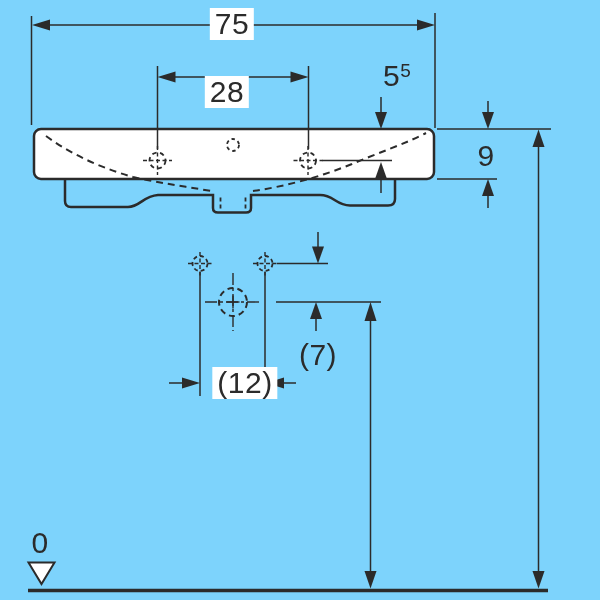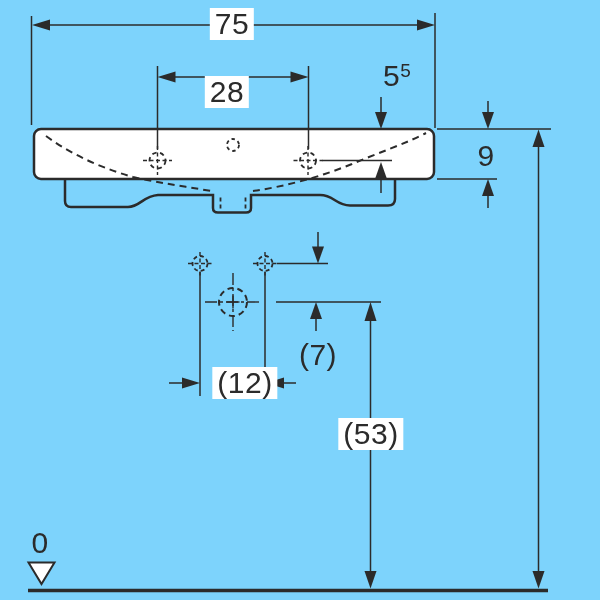--- a/index.html
+++ b/index.html
@@ -140,17 +140,16 @@
   <g>
     <polygon points="28.5,562.5 54.5,562.5 41.5,584" fill="#ffffff" stroke-width="2"></polygon>
   </g>
 </svg>
 
 <div class="lbl bg" style="left:232px;top:24px;">75</div>
 <div class="lbl bg" style="left:227px;top:76px;margin-top:16px;">28</div>
 <div class="lbl" style="left:382px;top:76px;margin-left:15px;"><span>5</span><span class="sup">5</span></div>
 <div class="lbl" style="left:486px;top:156px;">9</div>
 <div class="lbl" style="left:318px;top:355px;">(7)</div>
-<div class="lbl bg" style="left:371px;top:434px;">(53)</div>
 <div class="lbl bg" style="left:233px;top:383px;margin-left:12px;">(12)</div>
 <div class="lbl" style="left:40px;top:543px;">0</div>
 
 </div>
 
 </body></html>

